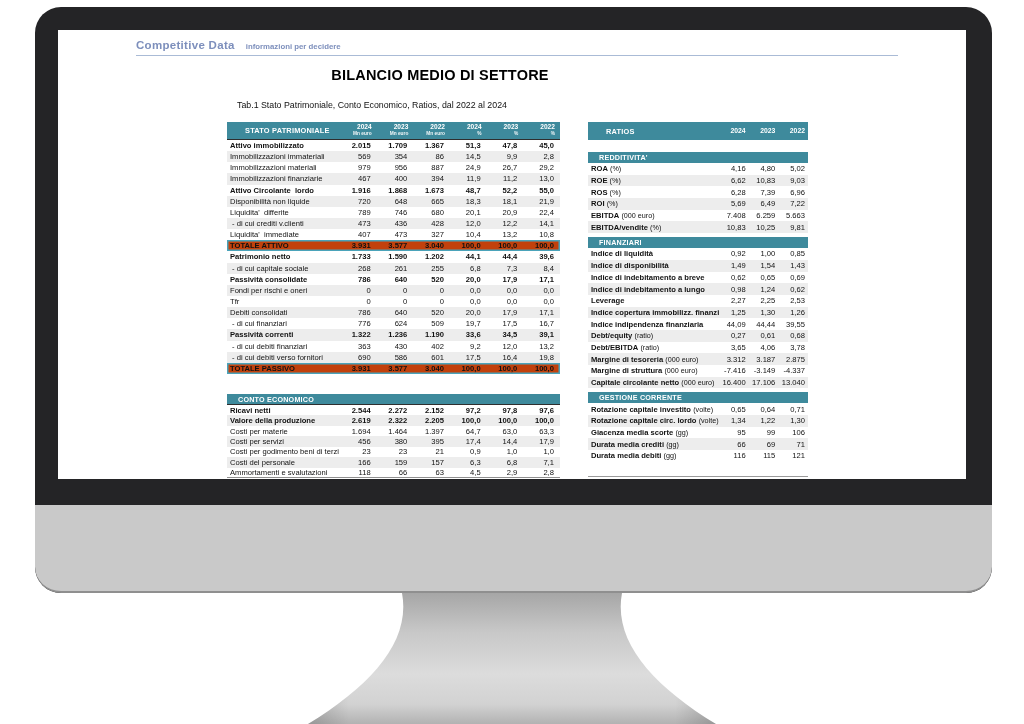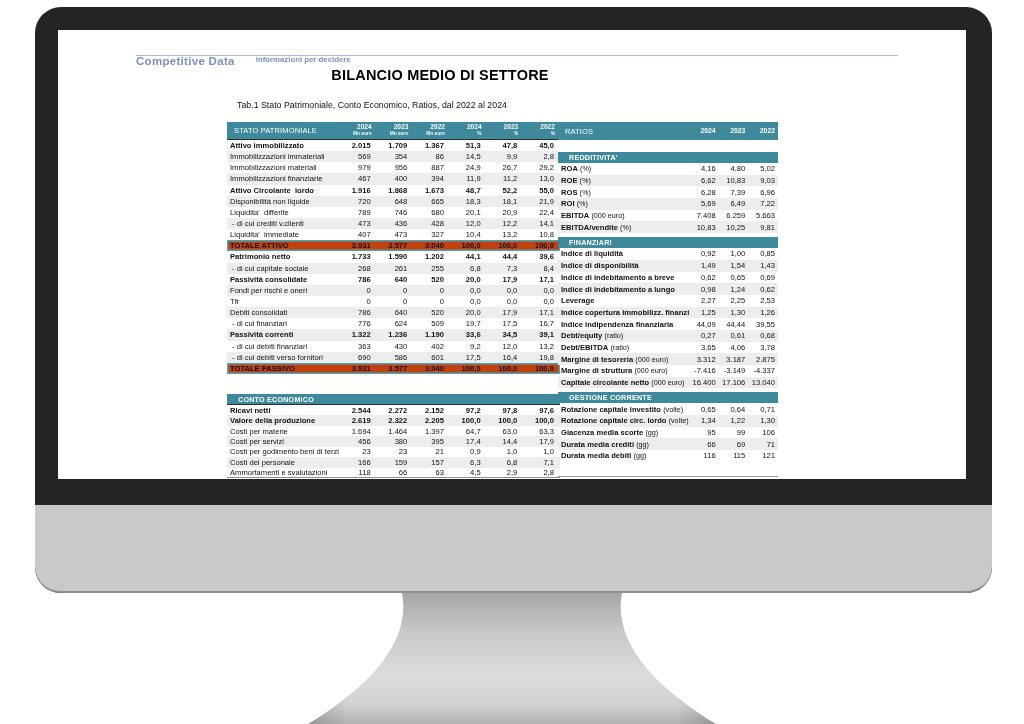--- a/index.html
+++ b/index.html
@@ -7,38 +7,38 @@
   .stage{position:relative;width:1024px;height:724px;background:#fff}
 
   
   .monitor{position:absolute;left:35px;top:7px;width:957px;height:586px;background:#242426;border-radius:26px}
   .screen{position:absolute;left:23px;top:23px;width:908px;height:449px;background:#fff}
   .chin{position:absolute;left:0;bottom:0;width:100%;height:88px;background:var(--chin);border-radius:0 0 26px 26px;border-bottom:2px solid #8f8f8f}
   .stand{position:absolute;left:0;top:593px}
 
   
   .doc{position:relative;width:100%;height:100%;overflow:hidden}
-  .brand{position:absolute;left:78px;top:25px;display:flex;align-items:flex-start;white-space:nowrap}
+  .brand{position:absolute;left:78px;top:9px;display:flex;align-items:flex-end;white-space:nowrap}
   .brand-name{font-size:11.5px;font-weight:700;color:var(--brand);letter-spacing:.3px}
-  .brand-tag{font-size:7.8px;font-weight:700;color:var(--brand);margin-left:21px}
+  .brand-tag{font-size:7.8px;font-weight:700;color:var(--brand);margin-left:11px}
   .brand-rule{position:absolute;left:78px;top:25px;width:762px;border-top:1.5px solid var(--rule)}
   .title{position:absolute;left:0;top:37px;width:764px;text-align:center;font-size:14.5px;font-weight:700;color:#000;letter-spacing:.2px}
   .subtitle{position:absolute;left:179px;top:70px;font-size:8.8px;color:#111}
 
   
   .fintable{position:absolute;color:#111}
   .sp{left:169px;top:92px;width:333px}
   .ce{left:169px;top:364px;width:333px}
-  .ratios{left:500px;top:92px;width:220px}
+  .ratios{left:530px;top:92px;width:220px}
   .grid-main{display:grid;grid-template-columns:113px repeat(6,36.67px)}
   .grid-ratios{display:grid;grid-template-columns:131px repeat(3,29.67px)}
 
   .t-head{height:18px;background:var(--teal);color:#fff;align-items:center}
   .sp .t-head{border-bottom:1px solid #2e2e2e}
-  .h-title{font-weight:400;font-size:7.4px;padding-left:7px;letter-spacing:.2px;white-space:nowrap}
+  .h-title{font-weight:700;font-size:7.4px;padding-left:18px;letter-spacing:.2px;white-space:nowrap}
   .h-col{display:flex;flex-direction:column;align-items:flex-end;justify-content:center;padding-right:5px;line-height:1}
   .h-year{font-weight:700;font-size:6.6px}
   .h-unit{font-weight:700;font-size:4.8px;margin-top:1.5px;opacity:.92}
   .h-yo{font-weight:700;font-size:6.8px;padding-right:3px}
 
   .band{height:11px;background:var(--teal);color:#fff;font-weight:700;font-size:7.2px;display:flex;align-items:center;padding-left:11px;letter-spacing:.2px}
   .ce .band{border-bottom:1px solid #2e2e2e}
 
   .t-row{align-items:center;font-size:7.6px}
   .sp .t-row{height:11.15px}

